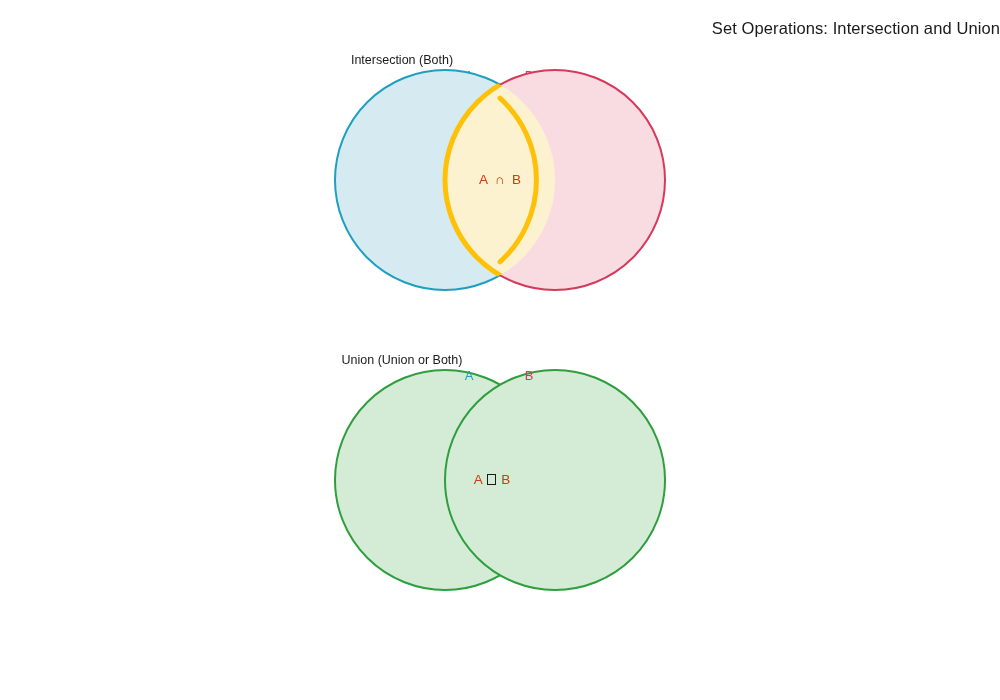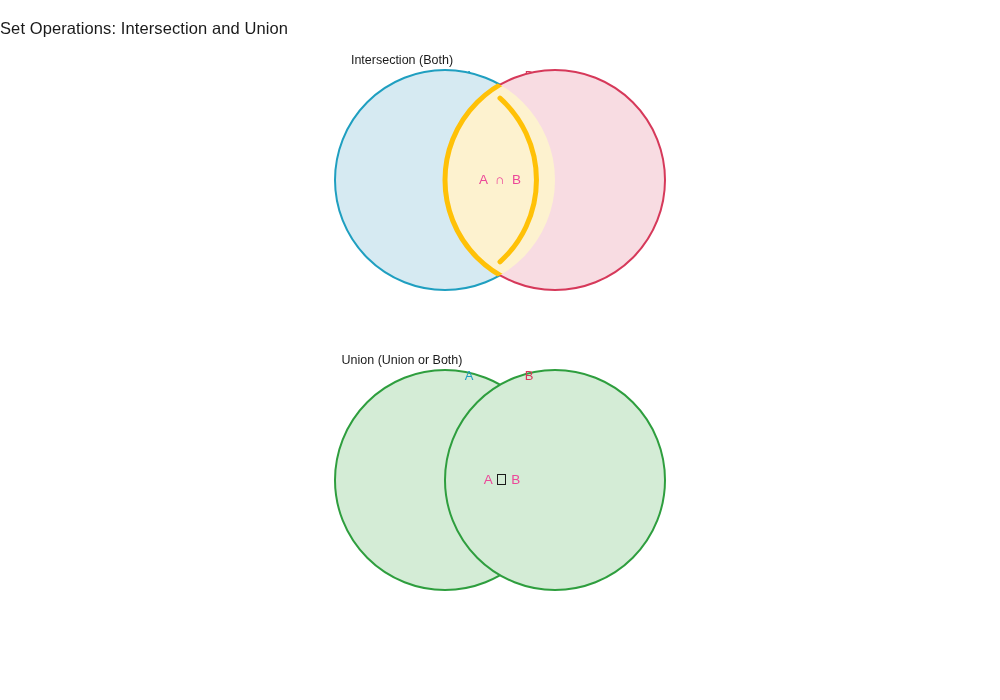--- a/index.html
+++ b/index.html
@@ -20,21 +20,21 @@
     left: 0;
     top: 0;
     width: 1000px;
     height: 700px;
   }
   .fig-title {
     position: absolute;
     left: 0;
     top: 19px;
     width: 1000px;
-    text-align: left;
+    text-align: right;
     font-size: 16.5px;
     color: #1a1a1a;
     letter-spacing: 0.1px;
     white-space: nowrap;
   }
   .panel-title {
     position: absolute;
     width: 804px;
     left: 0;
     text-align: center;
@@ -55,21 +55,21 @@
     top: 0;
     width: 1000px;
     height: 700px;
     pointer-events: none;
   }
   .region-label {
     position: absolute;
     text-align: center;
     width: 200px;
     font-size: 13.5px;
-    color: #ec4899;
+    color: #c2410c;
     white-space: nowrap;
   }
   .tofu {
     display: inline-block;
     width: 0.62em;
     height: 0.86em;
     border: 1.3px solid #1a1a1a;
     vertical-align: -0.1em;
     margin: 0 0.12em;
     box-sizing: border-box;
@@ -114,19 +114,19 @@
     <span style="margin:0 0.28em;">∩</span>
     <span>B</span>
   </div>
 
   <div class="panel-title" style="top:353px;">Union (Union or Both)</div>
 
   <div class="set-letter" style="left:449px; top:368px; color:#1f9fc0;">A</div>
 
   <div class="set-letter" style="left:509px; top:368px; color:#d6395a;">B</div>
 
-  <div class="region-label" style="left:402px; top:472px;">
+  <div class="region-label" style="left:392px; top:472px;">
     <span>A</span>
     <span class="tofu"></span>
     <span>B</span>
   </div>
 
 </div>
 
 </body></html>

